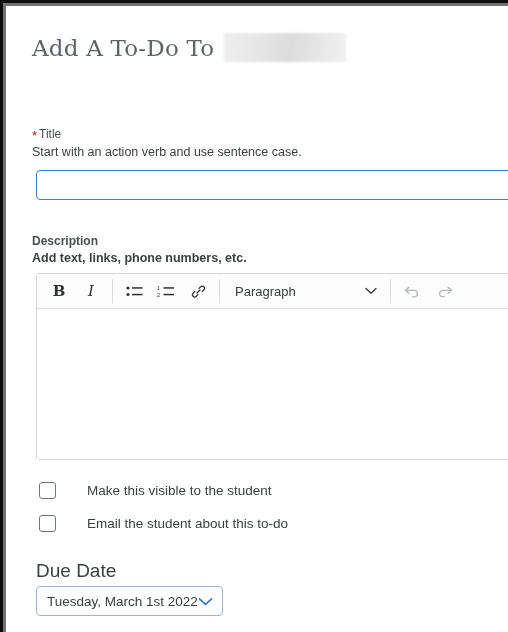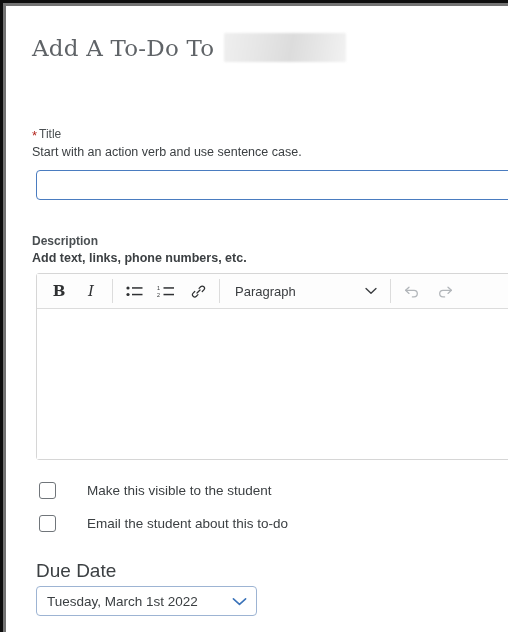--- a/index.html
+++ b/index.html
@@ -211,21 +211,21 @@
     position: absolute;
     left: 30px;
     top: 554px;
   }
   .due-label {
     font-size: 19px;
     color: #3c4043;
     margin-bottom: 4px;
   }
   .due-select {
-    width: 221px;
+    width: 187px;
     height: 30px;
     box-sizing: border-box;
     border: 1.4px solid #9db4d3;
     border-radius: 4px;
     background: #ffffff;
     display: flex;
     align-items: center;
     justify-content: space-between;
     padding: 0 9px 0 10px;
     cursor: pointer;

